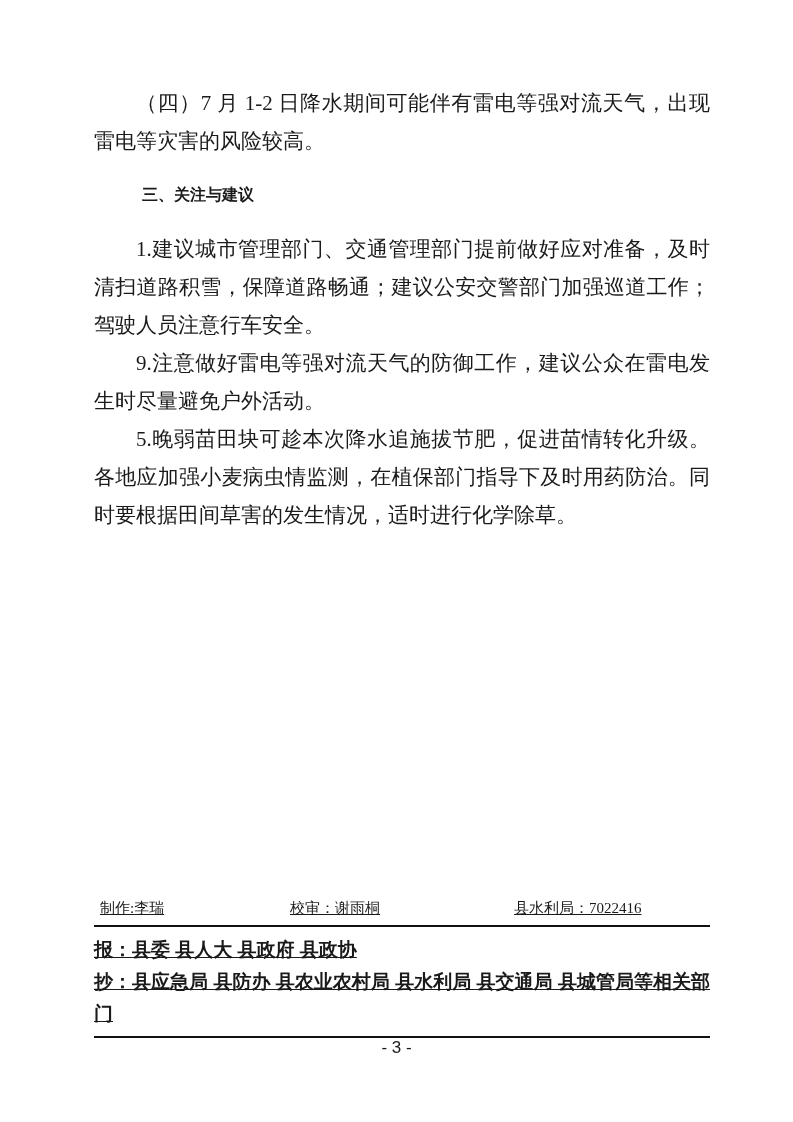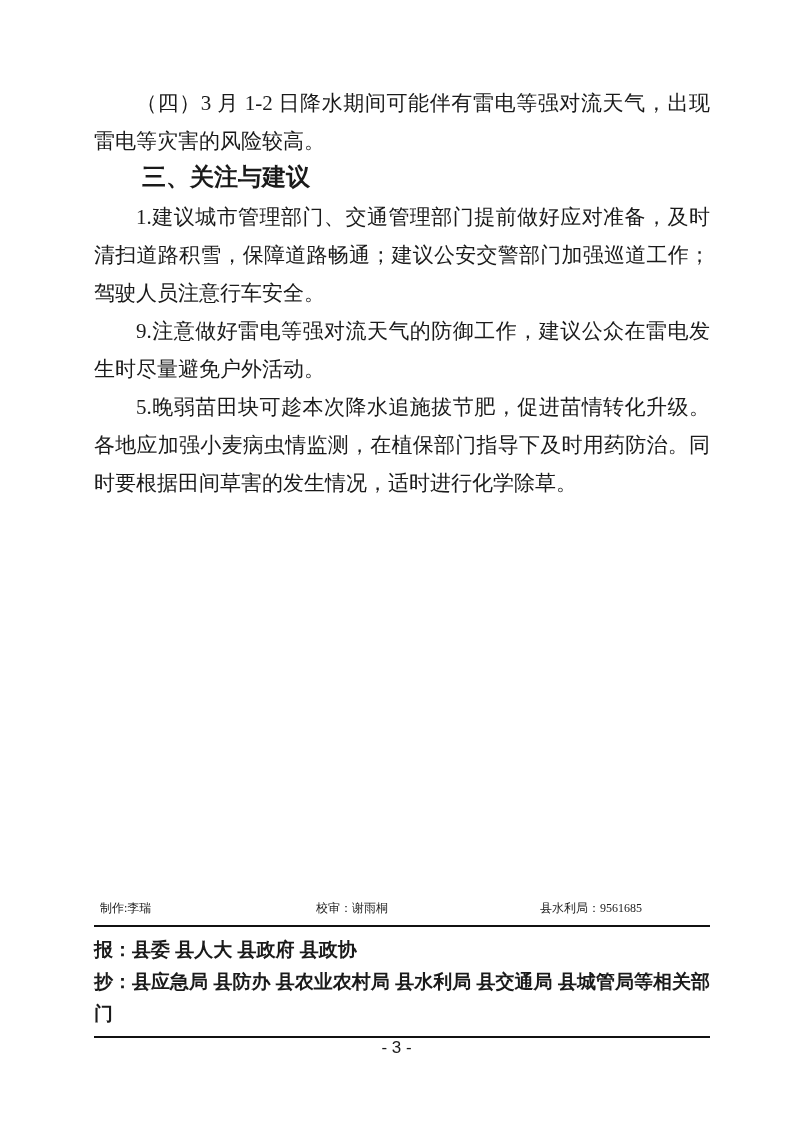--- a/index.html
+++ b/index.html
@@ -23,93 +23,95 @@
     width: 616px;
     font-size: 21px;
     line-height: 38px;
     text-align: justify;
   }
   .content p {
     margin: 0;
     text-indent: 2em;
   }
   .section-heading {
-    margin: 0;
-    font-family: Liberation Mono, monospace;
+    margin: 16px;
+    font-family: Liberation Serif, serif;
     font-weight: bold;
-    font-size: 24px;
+    font-size: 16px;
     line-height: 38px;
     text-indent: 2em;
     text-align: left;
   }
   .footer {
     position: absolute;
     left: 94px;
     top: 896px;
     width: 616px;
   }
   .credits {
     display: flex;
     align-items: flex-end;
-    font-size: 12px;
+    font-size: 15px;
     line-height: 24px;
+    text-decoration: underline;
   }
   .credit-item { white-space: nowrap; }
   .credit-producer { width: 196px; padding-left: 6px; box-sizing: border-box; }
-  .credit-reviewer { width: 224px; box-sizing: border-box; margin-left: 26px; }
+  .credit-reviewer { width: 224px; box-sizing: border-box; }
   .credit-phone { flex: 1; }
   .rule {
     border: none;
     border-top: 2px solid #111111;
     margin: 5px 0 0 0;
   }
   .rule-bottom {
     margin-top: 6px;
   }
   .distribution {
     margin-top: 7px;
     font-family: "Liberation Sans", "DejaVu Sans", sans-serif;
     font-weight: bold;
     font-size: 19px;
     line-height: 32px;
     text-align: justify;
+    text-decoration: underline;
   }
   .dist-line { margin: 0; }
   .page-number {
     position: absolute;
     left: 0;
     top: 1038px;
     width: 100%;
     text-align: center;
     font-family: "Liberation Sans", "DejaVu Sans", sans-serif;
     font-size: 17px;
     color: #1a1a1a;
   }
 </style>
 </head>
 <body>
 
 <div class="page">
 
   <div class="content">
-    <p>（四）3 月 1-2 日降水期间可能伴有雷电等强对流天气，出现雷电等灾害的风险较高。</p>
+    <p>（四）7 月 1-2 日降水期间可能伴有雷电等强对流天气，出现雷电等灾害的风险较高。</p>
 
     <h2 class="section-heading">三、关注与建议</h2>
 
     <p>1.建议城市管理部门、交通管理部门提前做好应对准备，及时清扫道路积雪，保障道路畅通；建议公安交警部门加强巡道工作；驾驶人员注意行车安全。</p>
     <p>9.注意做好雷电等强对流天气的防御工作，建议公众在雷电发生时尽量避免户外活动。</p>
     <p>5.晚弱苗田块可趁本次降水追施拔节肥，促进苗情转化升级。各地应加强小麦病虫情监测，在植保部门指导下及时用药防治。同时要根据田间草害的发生情况，适时进行化学除草。</p>
   </div>
 
   <div class="footer">
 
     <div class="credits">
       <span class="credit-item credit-producer"><span>制作:</span><span>李瑞</span></span>
       <span class="credit-item credit-reviewer"><span>校审：</span><span>谢雨桐</span></span>
-      <span class="credit-item credit-phone"><span>县水利局：</span><span>9561685</span></span>
+      <span class="credit-item credit-phone"><span>县水利局：</span><span>7022416</span></span>
     </div>
 
     <hr class="rule">
 
     <div class="distribution">
       <p class="dist-line"><span>报：</span><span>县委 县人大 县政府 县政协</span></p>
       <p class="dist-line"><span>抄：</span><span>县应急局 县防办 县农业农村局 县水利局 县交通局 县城管局等相关部门</span></p>
     </div>
 
     <hr class="rule rule-bottom">

